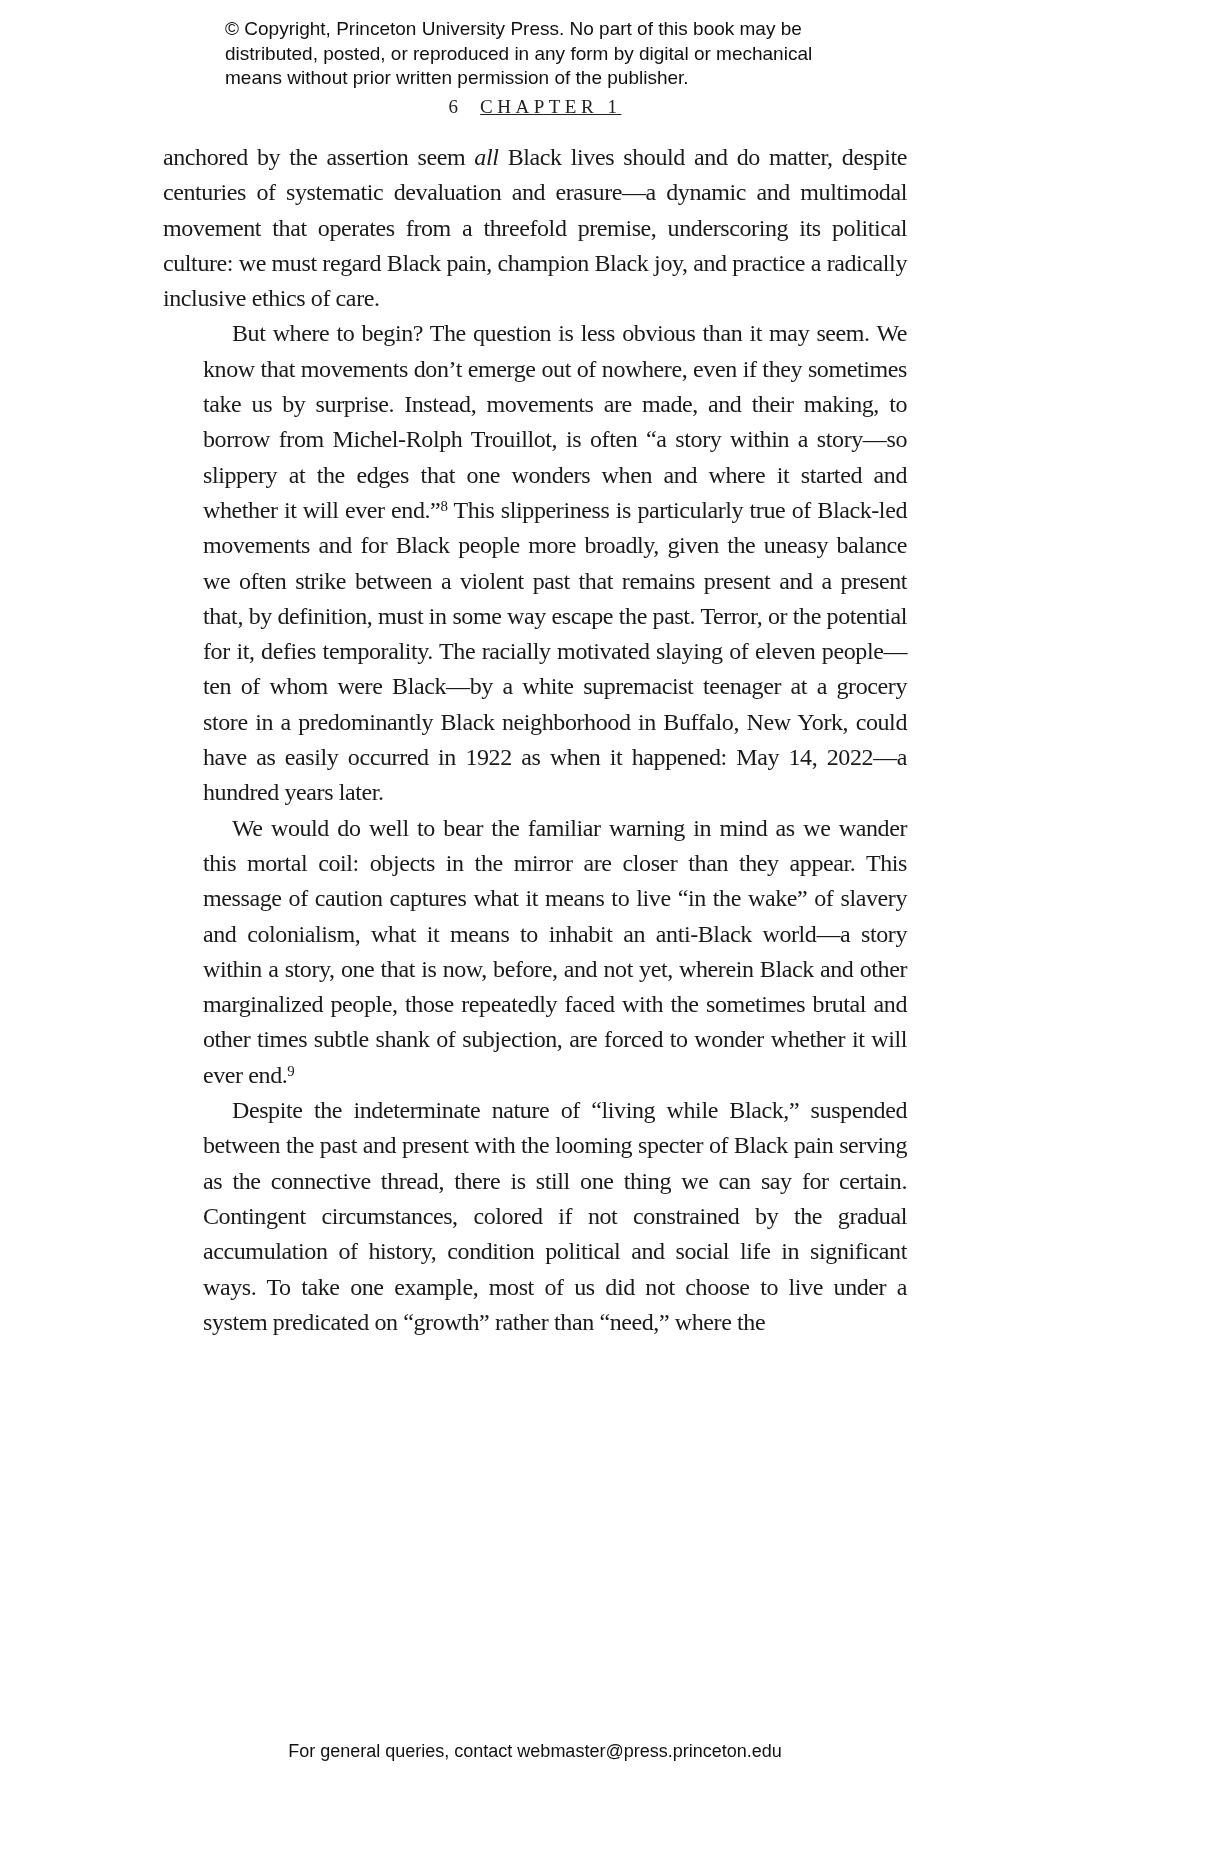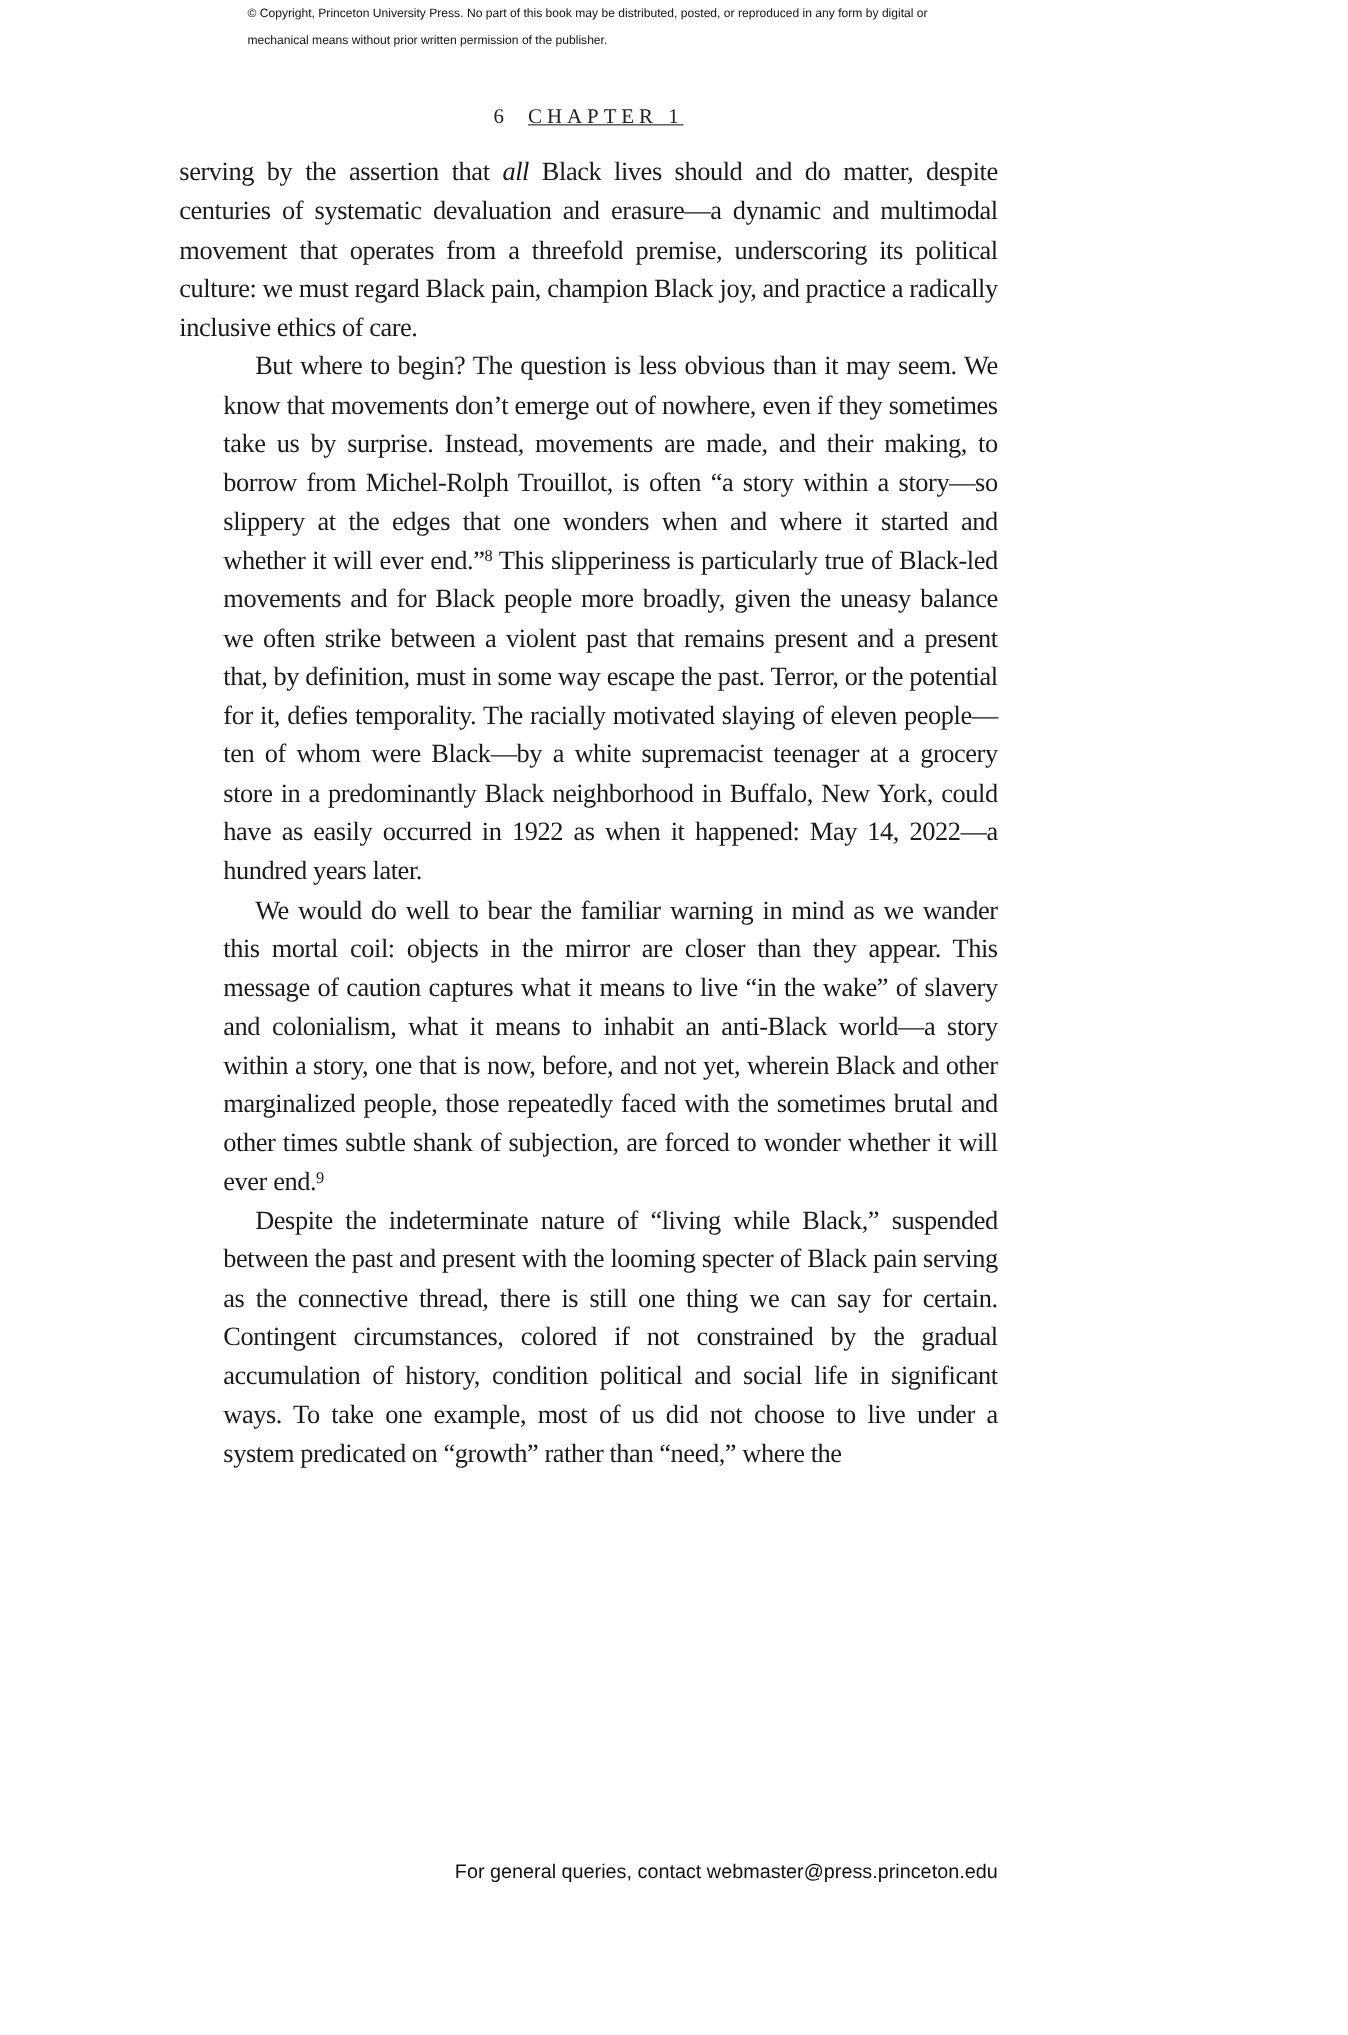--- a/index.html
+++ b/index.html
@@ -11,24 +11,24 @@
     width: 1225px;
     height: 1850px;
     position: relative;
     font-family: "Liberation Serif", serif;
     color: #1a1a1a;
     overflow: hidden;
   }
   .copyright-notice {
     position: absolute;
     left: 225px;
-    top: 0;
+    top: 17px;
     width: 620px;
     font-family: "Liberation Sans", sans-serif;
-    font-size: 11px;
+    font-size: 19px;
     line-height: 24.5px;
     color: #111;
     text-align: left;
   }
   .running-head {
     position: absolute;
     left: 163px;
     top: 96px;
     width: 744px;
     text-align: center;
@@ -72,40 +72,40 @@
   .body-text sup {
     font-size: 0.62em;
     line-height: 0;
     vertical-align: baseline;
     position: relative;
     top: -0.45em;
   }
   .page-footer {
     position: absolute;
     left: 163px;
-    top: 1691px;
+    top: 1741px;
     width: 744px;
-    text-align: right;
+    text-align: center;
     font-family: "Liberation Sans", sans-serif;
     font-size: 18px;
     color: #111;
     white-space: nowrap;
   }
 </style>
 </head>
 <body>
 
 <div class="copyright-notice">© Copyright, Princeton University Press. No part of this book may be distributed, posted, or reproduced in any form by digital or mechanical means without prior written permission of the publisher.</div>
 
 <div class="running-head">
   <span class="page-number">6</span><span class="chapter-label">CHAPTER 1</span>
 </div>
 
 <div class="body-text" id="body-text">
-    <p class=""><span>serving by the assertion that </span><em>all</em><span> Black lives should and do matter, despite centuries of systematic devaluation and erasure—a dynamic and multimodal movement that operates from a threefold premise, underscoring its political culture: we must regard Black pain, champion Black joy, and practice a radically inclusive ethics of care.</span></p>
+    <p class=""><span>anchored by the assertion seem </span><em>all</em><span> Black lives should and do matter, despite centuries of systematic devaluation and erasure—a dynamic and multimodal movement that operates from a threefold premise, underscoring its political culture: we must regard Black pain, champion Black joy, and practice a radically inclusive ethics of care.</span></p>
     <p class="indent"><span>But where to begin? The question is less obvious than it may seem. We know that movements don’t emerge out of nowhere, even if they sometimes take us by surprise. Instead, movements are made, and their making, to borrow from Michel-Rolph Trouillot, is often “a story within a story—so slippery at the edges that one wonders when and where it started and whether it will ever end.”</span><sup>8</sup><span> This slipperiness is particularly true of Black-led movements and for Black people more broadly, given the uneasy balance we often strike between a violent past that remains present and a present that, by definition, must in some way escape the past. Terror, or the potential for it, defies temporality. The racially motivated slaying of eleven people—ten of whom were Black—by a white supremacist teenager at a grocery store in a predominantly Black neighborhood in Buffalo, New York, could have as easily occurred in 1922 as when it happened: May 14, 2022—a hundred years later.</span></p>
     <p class="indent"><span>We would do well to bear the familiar warning in mind as we wander this mortal coil: objects in the mirror are closer than they appear. This message of caution captures what it means to live “in the wake” of slavery and colonialism, what it means to inhabit an anti-Black world—a story within a story, one that is now, before, and not yet, wherein Black and other marginalized people, those repeatedly faced with the sometimes brutal and other times subtle shank of subjection, are forced to wonder whether it will ever end.</span><sup>9</sup></p>
     <p class="indent"><span>Despite the indeterminate nature of “living while Black,” suspended between the past and present with the looming specter of Black pain serving as the connective thread, there is still one thing we can say for certain. Contingent circumstances, colored if not constrained by the gradual accumulation of history, condition political and social life in significant ways. To take one example, most of us did not choose to live under a system predicated on “growth” rather than “need,” where the</span></p>
   </div>
 
 <div class="page-footer">
   <span>For general queries, contact </span><span>webmaster@press.princeton.edu</span>
 </div>
 
 </body></html>

